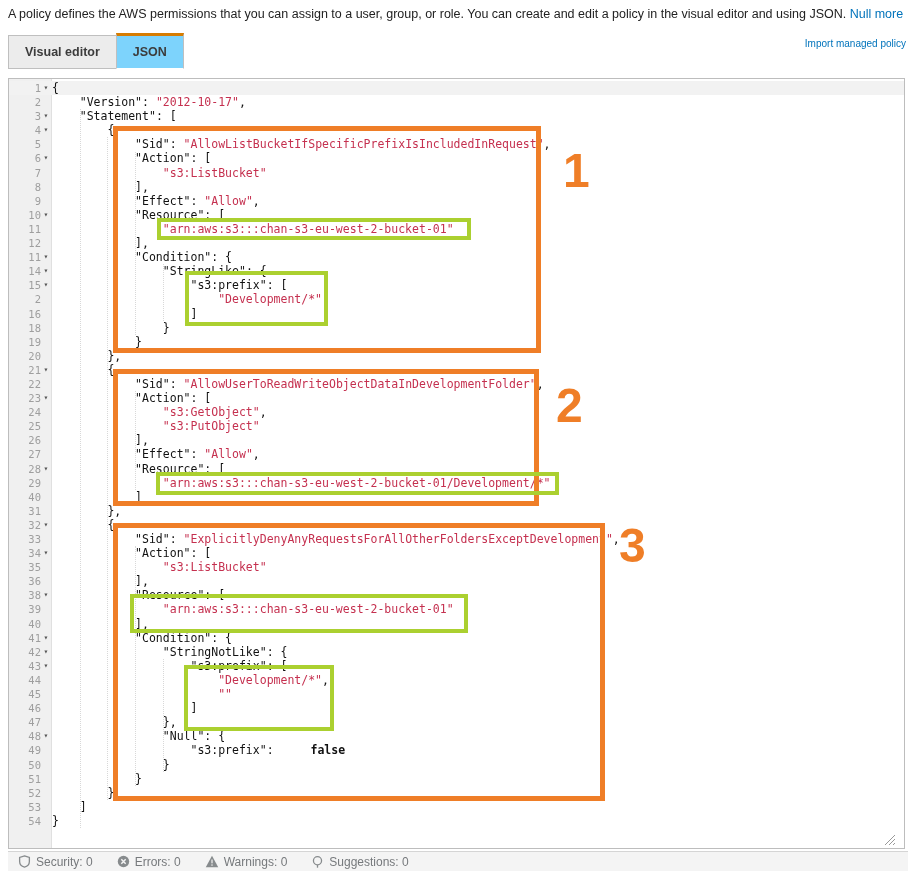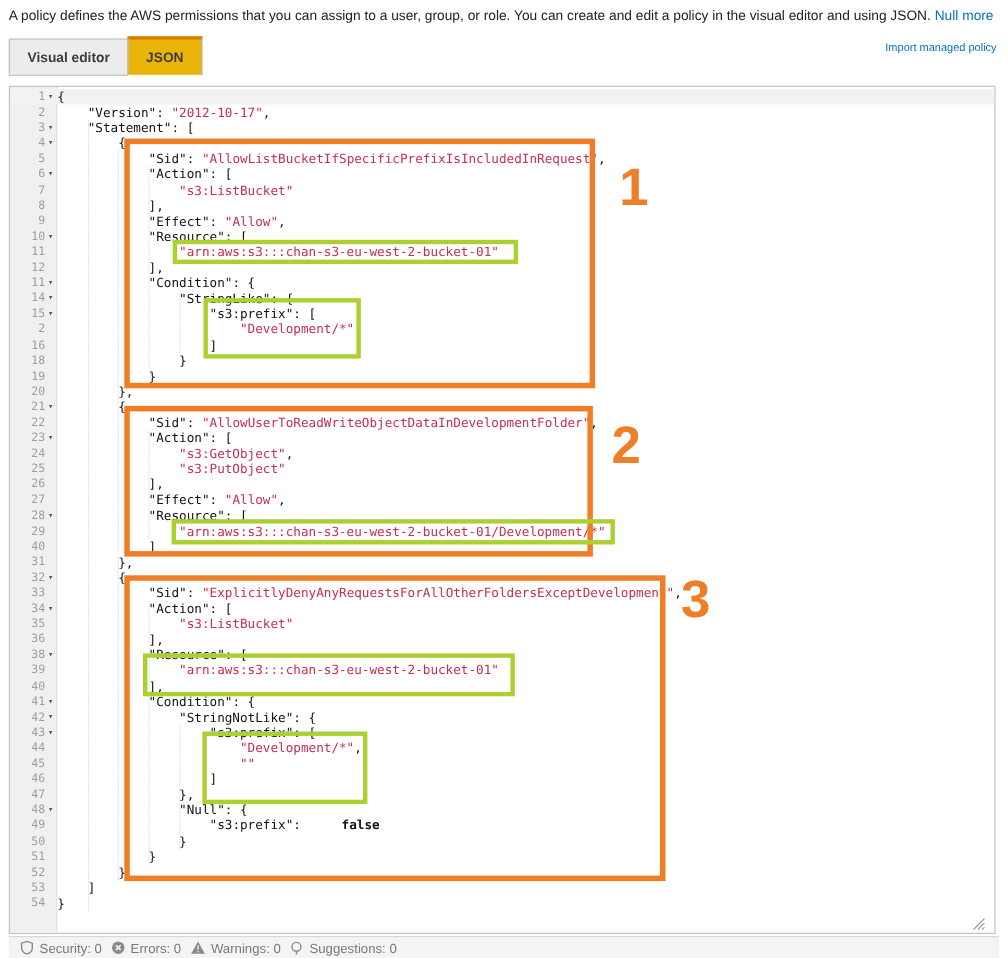--- a/index.html
+++ b/index.html
@@ -8,21 +8,21 @@
 
   
   .desc{position:absolute;left:8px;top:7px;font-size:12.5px;color:#222;}
   a.link{color:#0073bb;text-decoration:none;cursor:pointer;}
 
   
   .tabbar{position:absolute;left:8px;top:33px;display:flex;align-items:flex-end;}
   .tab{height:29px;box-sizing:border-box;display:flex;align-items:center;
        padding:16px 16px;font-size:12.5px;font-weight:700;color:#3c3c3c;cursor:pointer;}
   .tab.inactive{background:#ececec;border:1px solid #bfbfbf;}
-  .tab.active{background:#eab308;border:1px solid #bfbfbf;border-top:3px solid #d77c00;
+  .tab.active{background:#7dd3fc;border:1px solid #bfbfbf;border-top:3px solid #d77c00;
               border-bottom:1px solid #fff;margin-left:-1px;text-align:right;}
   .import{position:absolute;right:10px;top:38px;font-size:10px;}
 
   
   .editor{position:absolute;left:8px;top:78px;width:895px;height:769px;
           border:1px solid #bdbdbd;background:#fff;overflow:hidden;}
   .gutterbg{position:absolute;left:0;top:0;bottom:0;width:42px;background:#f0f0f0;
             border-right:1px solid #e0e0e0;z-index:0;}
   .lines{position:absolute;left:0;top:2px;right:0;z-index:1;}
   .cl{display:flex;height:14.1px;line-height:14.1px;
@@ -44,21 +44,21 @@
   .gbox{position:absolute;border:4px solid #abd030;z-index:3;pointer-events:none;box-sizing:border-box;}
   .onum{position:absolute;z-index:2;color:#ef7e27;font-weight:700;font-size:48px;line-height:1;
         font-family:"Liberation Sans",sans-serif;pointer-events:none;}
 
   
   .grip{position:absolute;right:8px;bottom:2px;width:14px;height:14px;z-index:4;cursor:nwse-resize;}
 
   
   .statusbar{position:absolute;left:8px;top:851px;width:900px;height:20px;
              background:#f4f4f4;border-top:1px solid #d5d5d5;display:flex;
-             align-items:center;gap:8px;padding-left:10px;box-sizing:border-box;
+             align-items:center;gap:24px;padding-left:10px;box-sizing:border-box;
              font-size:12px;color:#76797c;}
   .sitem{display:flex;align-items:center;gap:5px;}
   .sitem svg{display:block;}
 </style>
 </head>
 <body>
 
 <div class="desc">
   <span>A policy defines the AWS permissions that you can assign to a user, group, or role. You can create and edit a policy in the visual editor and using JSON.</span>
   <a class="link">Null more</a>

